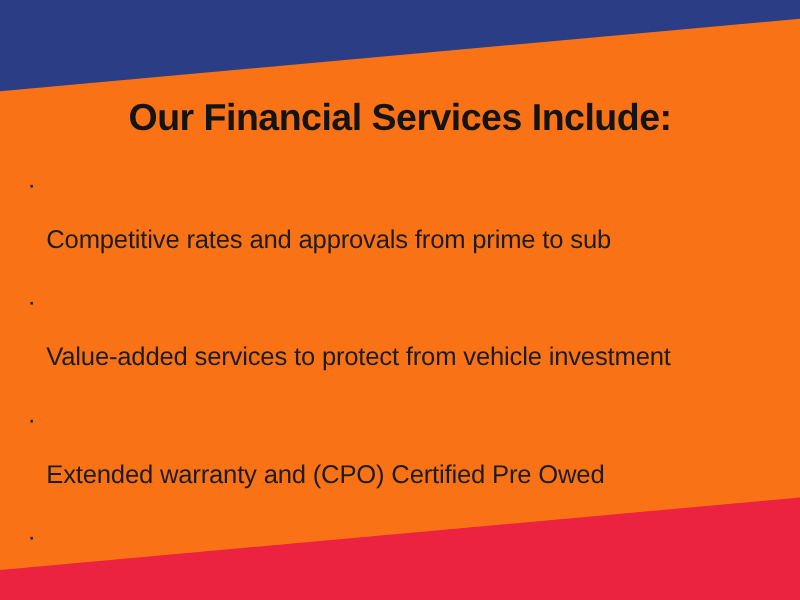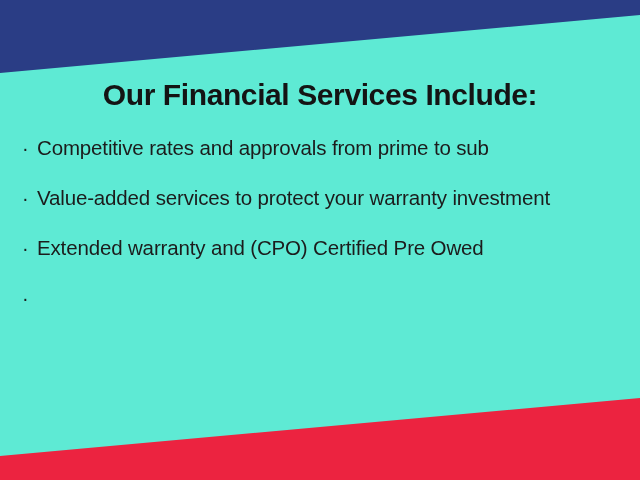--- a/index.html
+++ b/index.html
@@ -13,21 +13,21 @@
     overflow: hidden;
     background: #ffffff;
     font-family: "Liberation Sans", sans-serif;
     -webkit-font-smoothing: antialiased;
   }
 
   #slide {
     position: relative;
     width: 640px;
     height: 480px;
-    background: #5eead4;
+    background: #f97316;
     overflow: hidden;
   }
 
   
   .band {
     position: absolute;
     left: 0;
     width: 640px;
     pointer-events: none;
   }
@@ -86,20 +86,21 @@
   .bullet-text {
     flex: 1 1 auto;
     font-size: 20.5px;
     line-height: 28px;
     color: #1c1c1c;
     letter-spacing: -0.15px;
   }
   .bullet-text .line {
     display: block;
     white-space: nowrap;
+    margin-top: 44px;
   }
 </style>
 </head>
 <body>
 
 <div id="slide">
 
   <div class="band" id="band-top">
     <svg viewBox="0 0 640 80" preserveAspectRatio="none">
       <polygon points="0,0 640,0 640,15 0,73" fill="#2a3d85"></polygon>
@@ -113,21 +114,21 @@
     <div class="bullet-item">
       <span class="bullet-marker">·</span>
       <span class="bullet-text">
         <span class="line">Competitive rates and approvals from prime to sub</span>
       </span>
     </div>
 
     <div class="bullet-item">
       <span class="bullet-marker">·</span>
       <span class="bullet-text">
-        <span class="line">Value-added services to protect your warranty investment</span>
+        <span class="line">Value-added services to protect from vehicle investment</span>
       </span>
     </div>
 
     <div class="bullet-item">
       <span class="bullet-marker">·</span>
       <span class="bullet-text">
         <span class="line">Extended warranty and (CPO) Certified Pre Owed</span>
       </span>
     </div>
 

